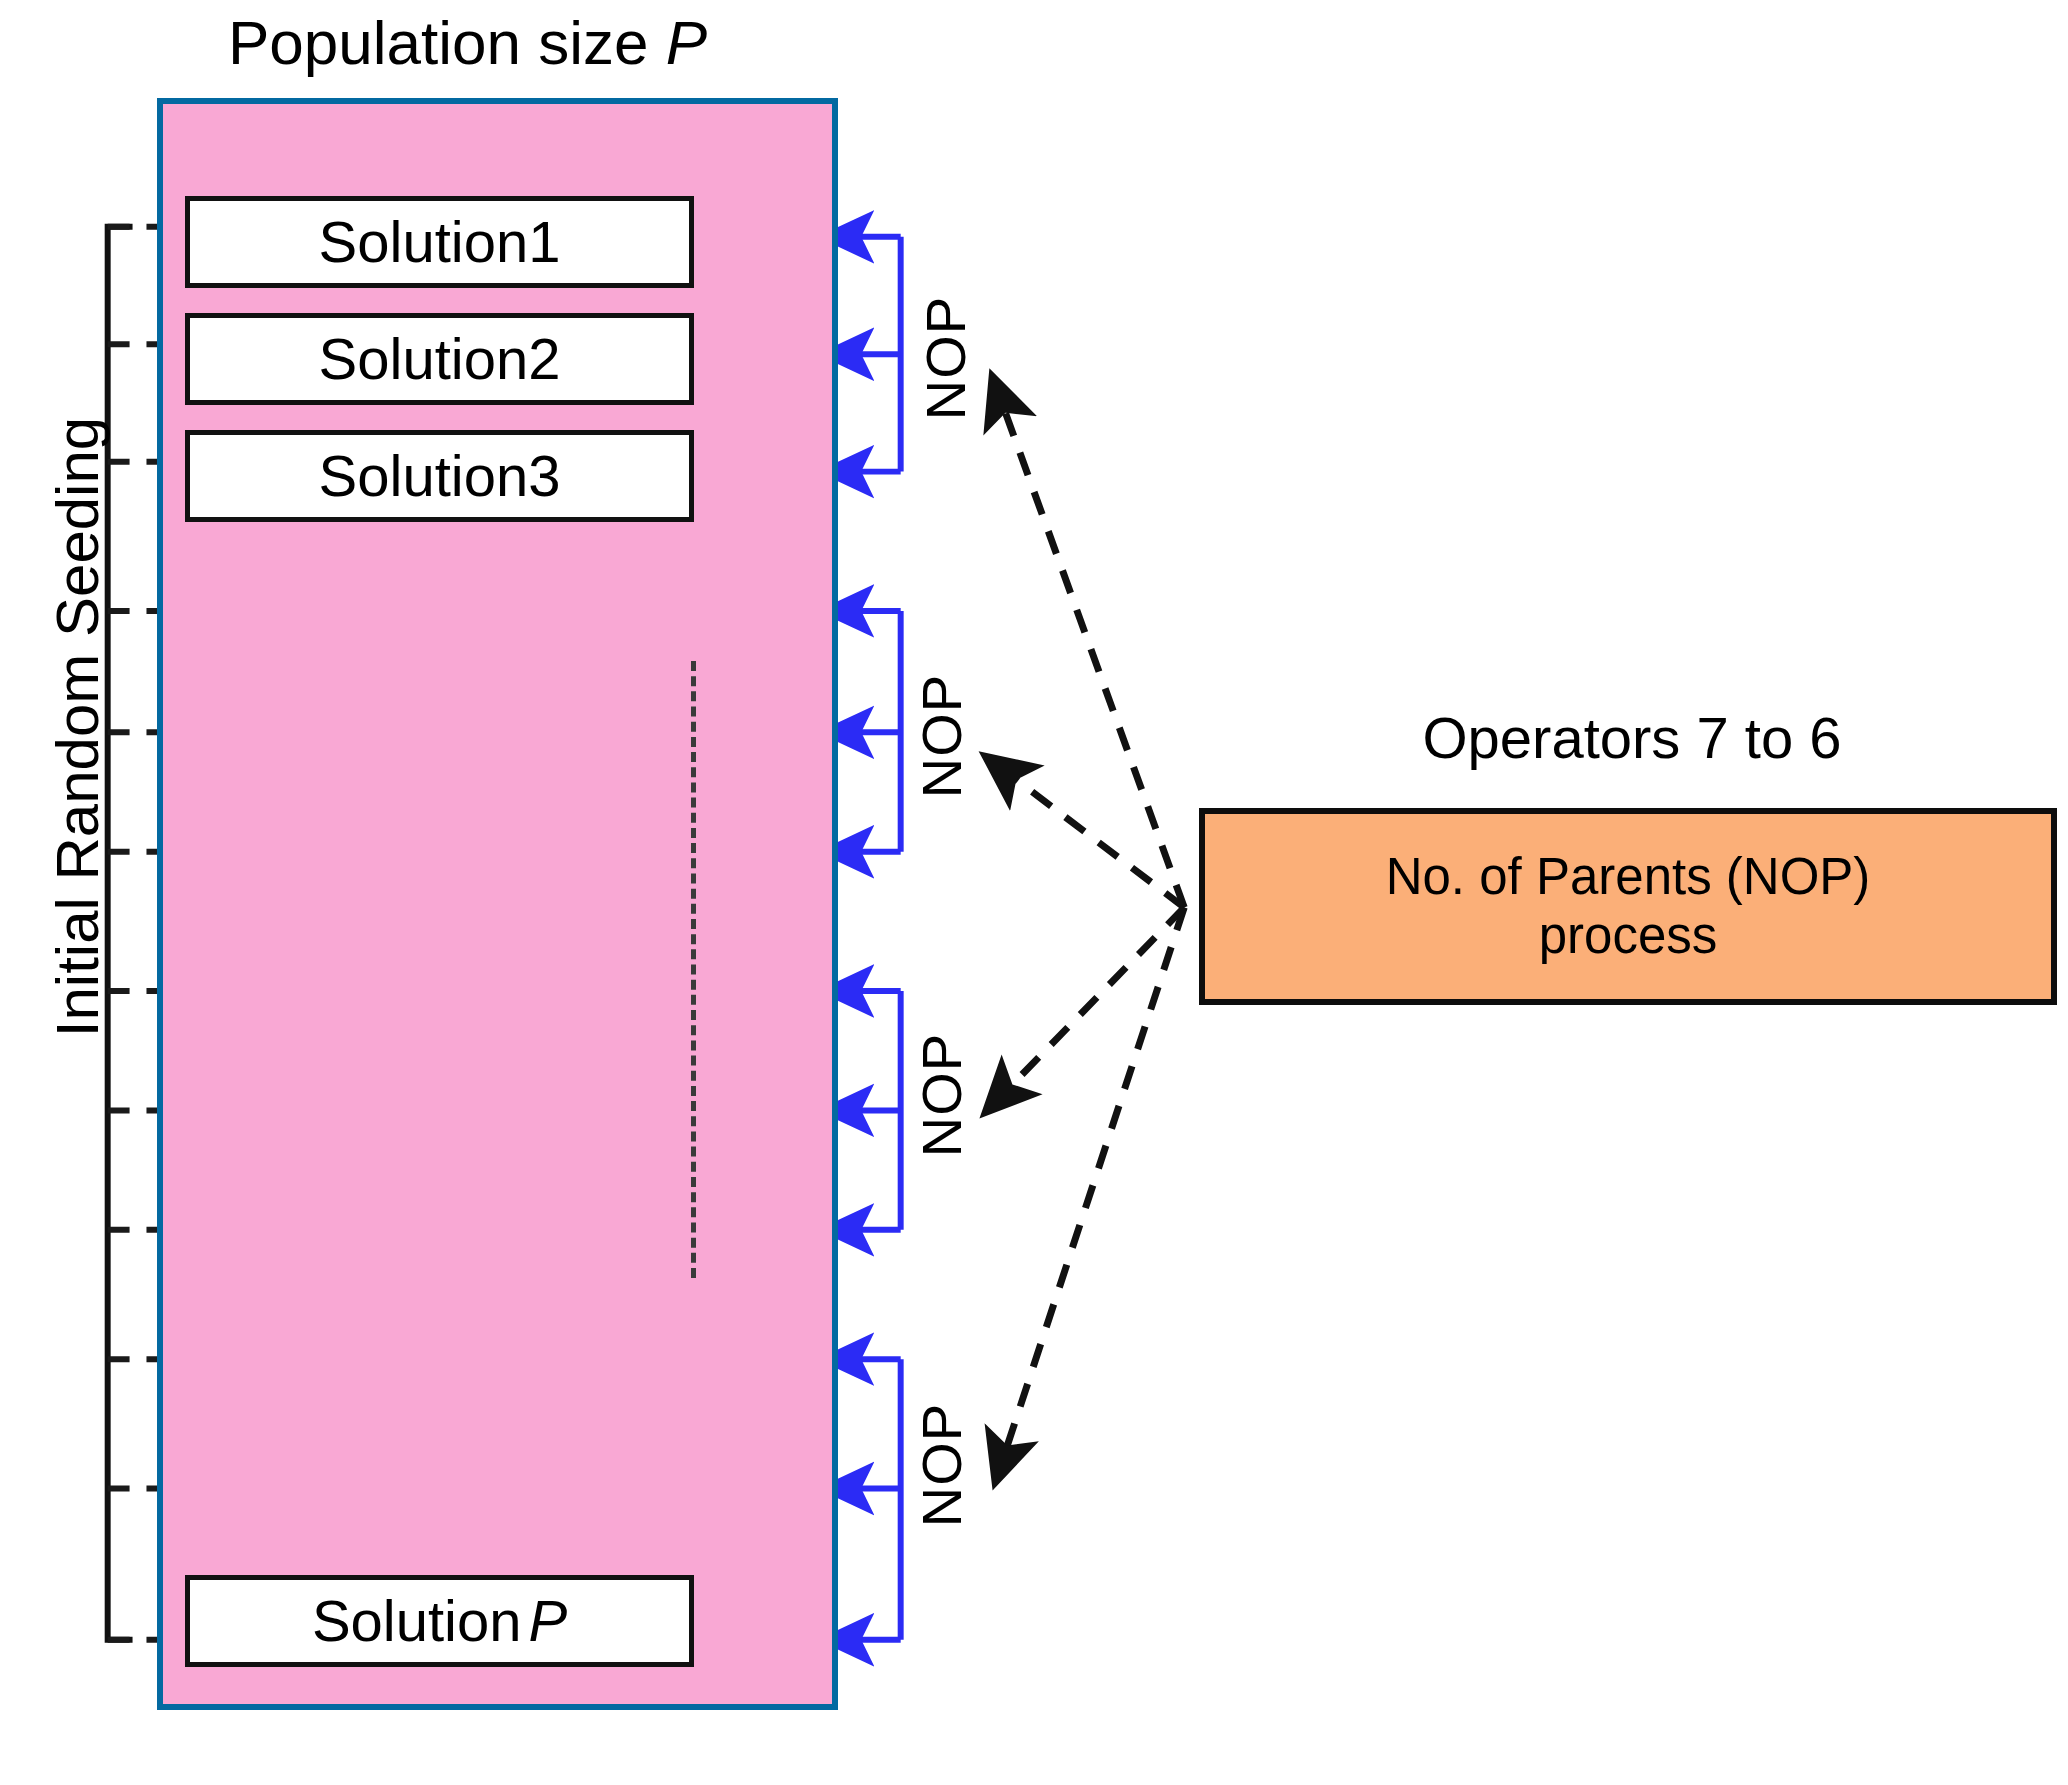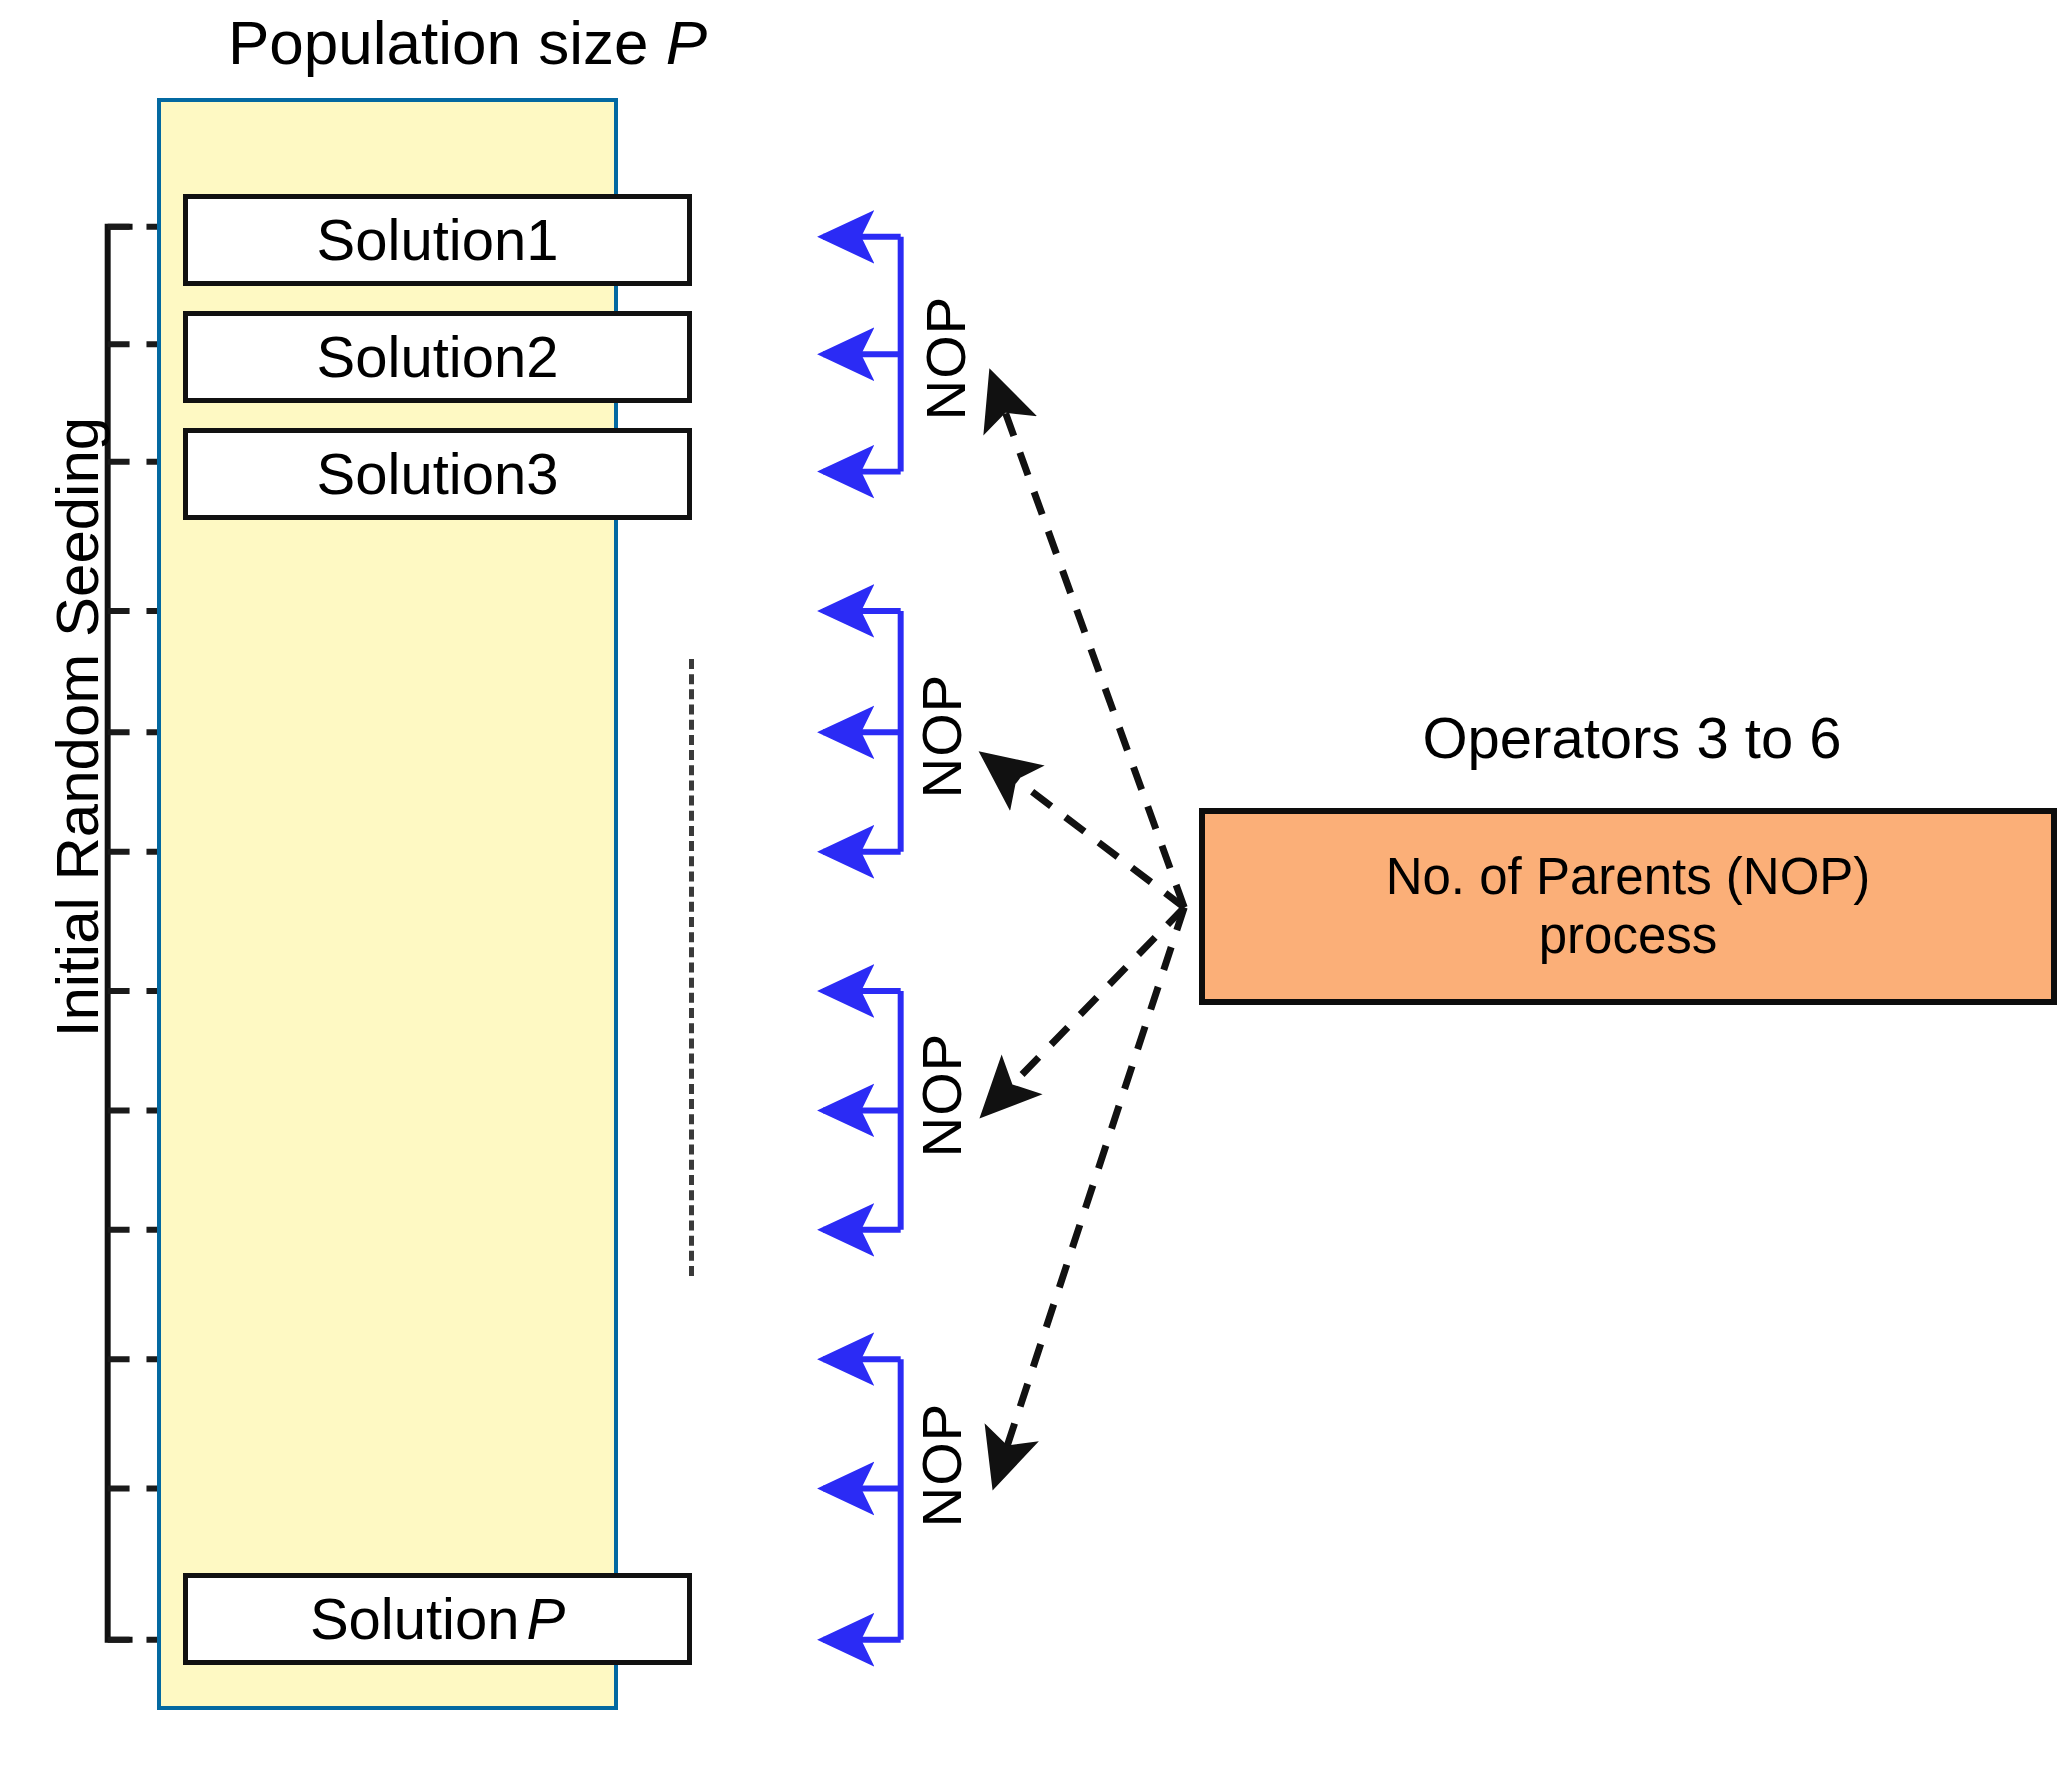--- a/index.html
+++ b/index.html
@@ -37,24 +37,24 @@
     line-height: 1.05;
     white-space: nowrap;
   }
   .pop-title .ital { font-style: italic; }
 
   
   .pop-panel {
     position: absolute;
     left: 157px;
     top: 98px;
-    width: 461px;
+    width: 681px;
     height: 1612px;
-    background: #fef9c3;
-    border: 4px solid #0369a1;
+    background: #f9a8d4;
+    border: 6px solid #0369a1;
     box-sizing: border-box;
   }
 
   
   .solution-box {
     position: absolute;
     background: #ffffff;
     border: 5px solid #111111;
     box-sizing: border-box;
     display: flex;
@@ -231,21 +231,21 @@
     </div>
   </div>
 
   <div class="seeding-label">Initial Random Seeding</div>
 
   <div class="nop-label" style="left:836px; top:330px;">NOP</div>
   <div class="nop-label" style="left:832px; top:708px;">NOP</div>
   <div class="nop-label" style="left:832px; top:1067px;">NOP</div>
   <div class="nop-label" style="left:832px; top:1437px;">NOP</div>
 
-  <div class="ops-title">Operators 3 to 6</div>
+  <div class="ops-title">Operators 7 to 6</div>
 
   <div class="ops-box">
     <span class="line">No. of Parents (NOP)</span>
     <span class="line">process</span>
   </div>
 
 </div>
 
 
 </body></html>

